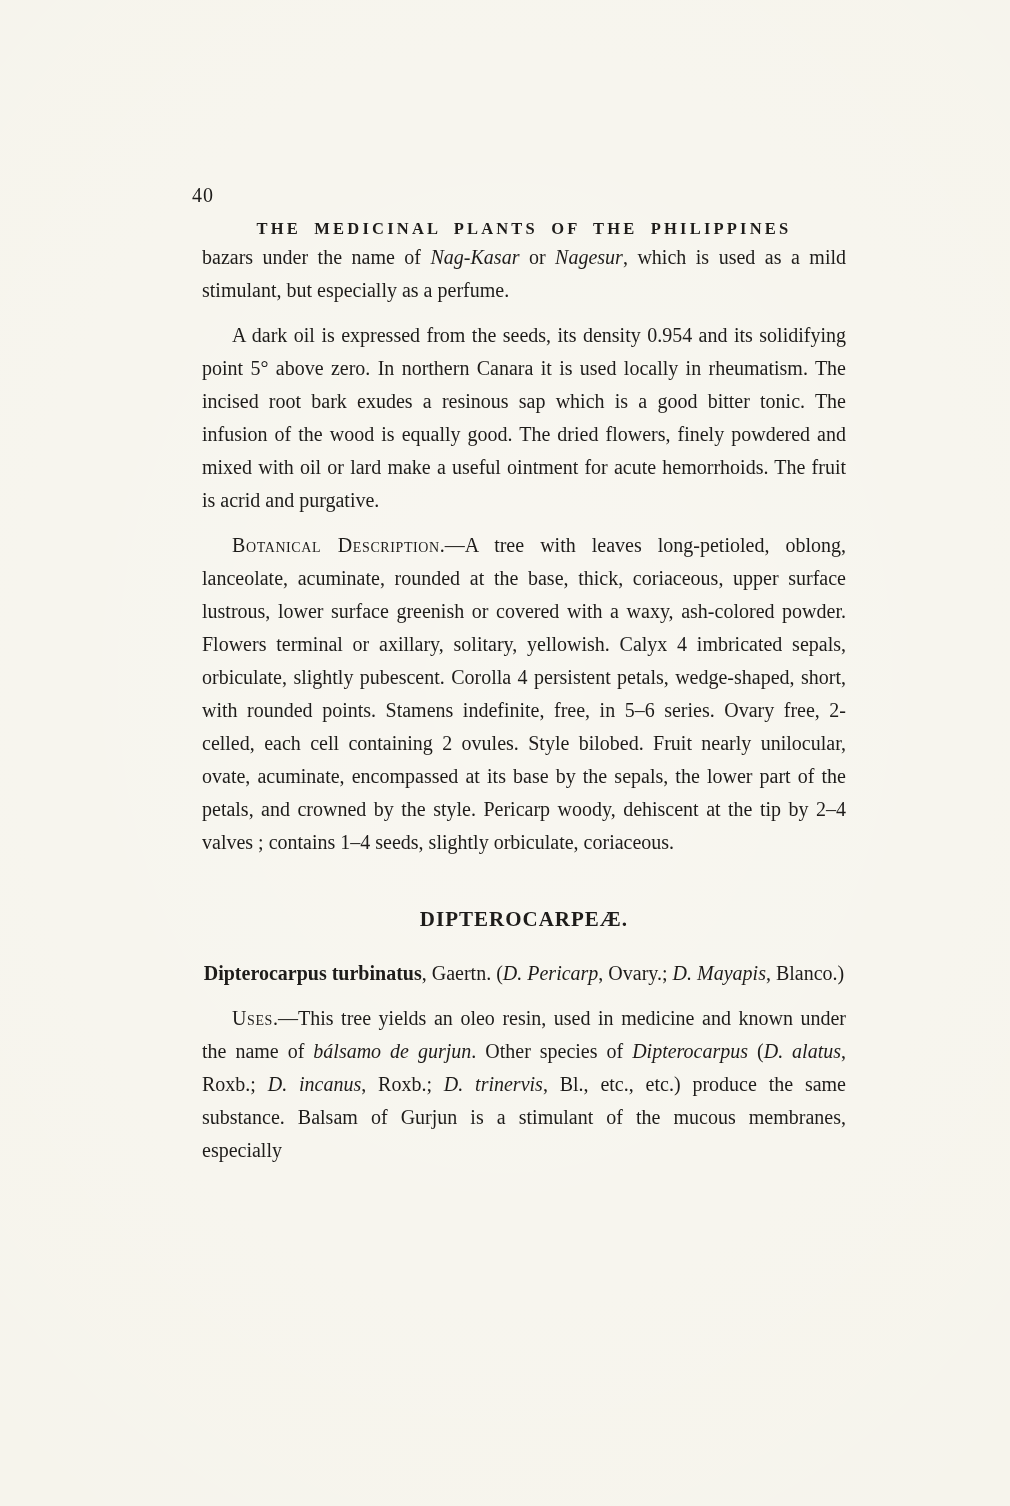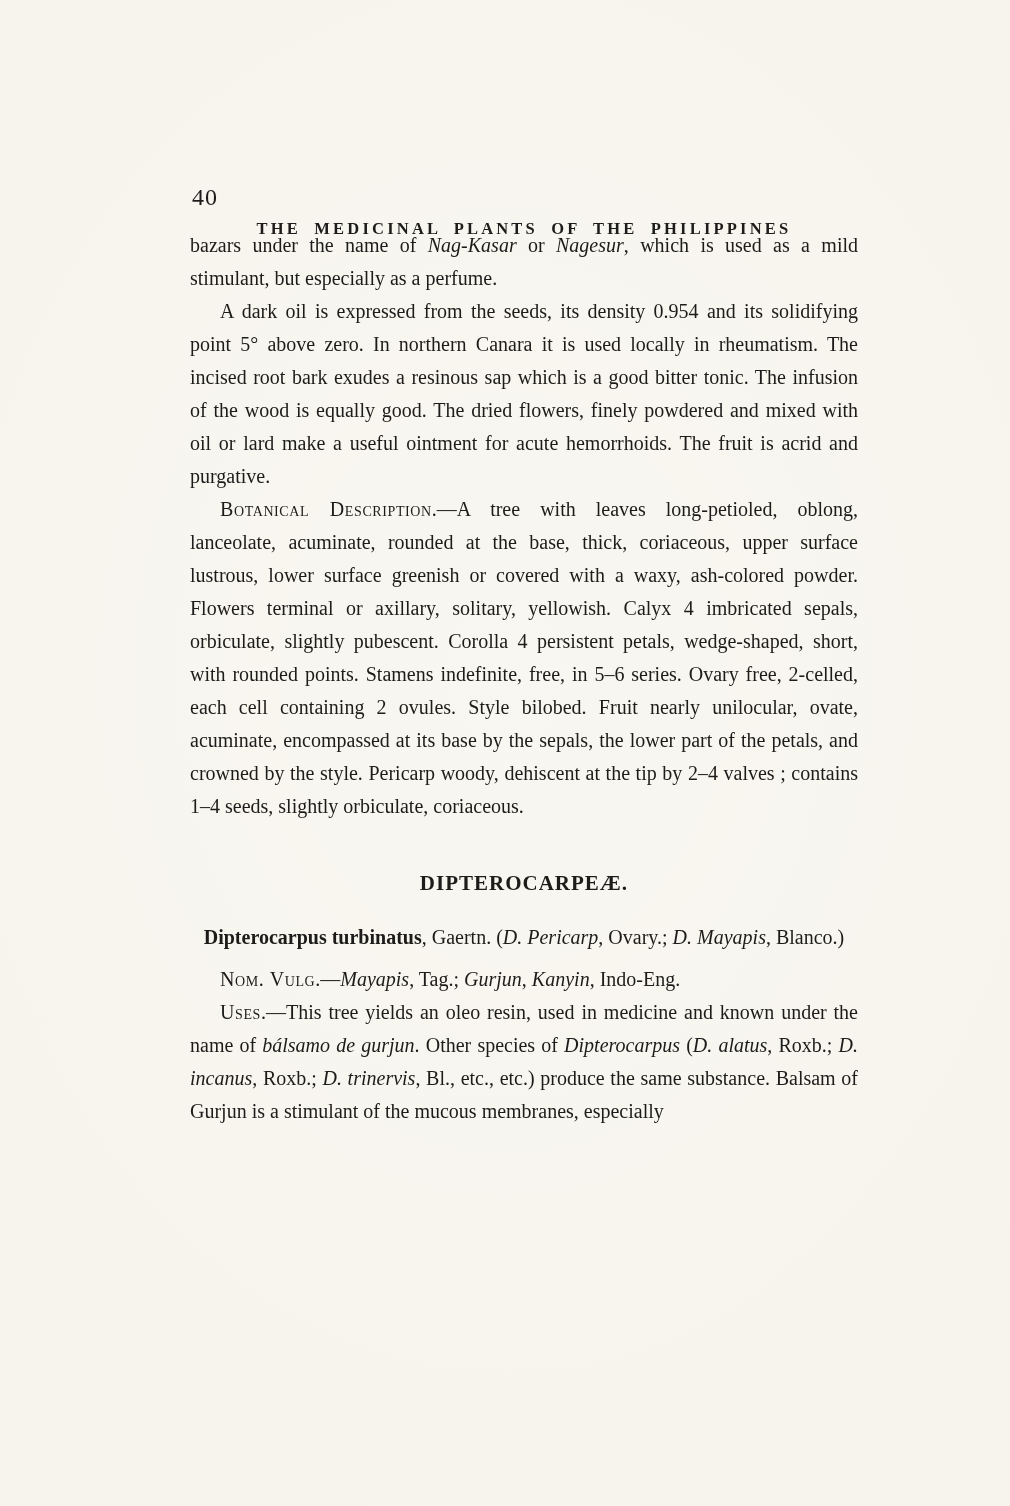--- a/index.html
+++ b/index.html
@@ -27,21 +27,21 @@
     position: absolute;
     top: 183px;
     left: 190px;
     width: 668px;
     height: 26px;
   }
   .page-number {
     position: absolute;
     left: 2px;
     top: 1px;
-    font-size: 24px;
+    font-size: 20px;
     letter-spacing: 1px;
     font-family: Liberation Serif, serif;
   }
   .running-title {
     display: block;
     text-align: center;
     font-size: 16.5px;
     font-weight: bold;
     letter-spacing: 3.2px;
     word-spacing: 6px;
@@ -52,21 +52,21 @@
   .text-block {
     position: absolute;
     top: 229px;
     left: 190px;
     width: 668px;
     font-size: 20px;
     line-height: 33px;
     text-align: justify;
   }
   .text-block p {
-    margin: 0;
+    margin: 12px;
   }
   p.indent {
     text-indent: 30px;
   }
   .i  { font-style: italic; }
   .b  { font-weight: bold; }
   .sc { font-variant: small-caps; letter-spacing: 0.6px; }
   .section-heading {
     text-align: center;
     text-align-last: center;
@@ -91,16 +91,15 @@
     <span class="page-number">40</span>
     <span class="running-title">THE MEDICINAL PLANTS OF THE PHILIPPINES</span>
   </header>
 
   <main class="text-block">
       <p class="para"><span>bazars under the name of </span><span class="i">Nag-Kasar</span><span> or </span><span class="i">Nagesur</span><span>, which is used as a mild stimulant, but especially as a perfume.</span></p>
       <p class="para indent"><span>A dark oil is expressed from the seeds, its density 0.954 and its solidifying point 5° above zero.  In northern Canara it is used locally in rheumatism.  The incised root bark exudes a resinous sap which is a good bitter tonic.  The infusion of the wood is equally good.  The dried flowers, finely powdered and mixed with oil or lard make a useful ointment for acute hemorrhoids.  The fruit is acrid and purgative.</span></p>
       <p class="para indent"><span class="sc">Botanical Description</span><span>.—A tree with leaves long-petioled, oblong, lanceolate, acuminate, rounded at the base, thick, coriaceous, upper surface lustrous, lower surface greenish or covered with a waxy, ash-colored powder.  Flowers terminal or axillary, solitary, yellowish.  Calyx 4 imbricated sepals, orbiculate, slightly pubescent.  Corolla 4 persistent petals, wedge-shaped, short, with rounded points.  Stamens indefinite, free, in 5–6 series.  Ovary free, 2-celled, each cell containing 2 ovules.  Style bilobed.  Fruit nearly unilocular, ovate, acuminate, encompassed at its base by the sepals, the lower part of the petals, and crowned by the style.  Pericarp woody, dehiscent at the tip by 2–4 valves ; contains 1–4 seeds, slightly orbiculate, coriaceous.</span></p>
       <p class="section-heading"><span>DIPTEROCARPEÆ.</span></p>
       <p class="species"><span class="b">Dipterocarpus turbinatus</span><span>, Gaertn.   (</span><span class="i">D. Pericarp</span><span>, Ovary.; </span><span class="i">D. Mayapis</span><span>, Blanco.)</span></p>
-      <p class="para indent"><span class="sc">Nom. Vulg</span><span>.—</span><span class="i">Mayapis</span><span>, Tag.; </span><span class="i">Gurjun</span><span>, </span><span class="i">Kanyin</span><span>, Indo-Eng.</span></p>
       <p class="para indent"><span class="sc">Uses</span><span>.—This tree yields an oleo resin, used in medicine and known under the name of </span><span class="i">bálsamo de gurjun</span><span>.  Other species of </span><span class="i">Dipterocarpus</span><span> (</span><span class="i">D. alatus</span><span>, Roxb.; </span><span class="i">D. incanus</span><span>, Roxb.; </span><span class="i">D. trinervis</span><span>, Bl., etc., etc.) produce the same substance.  Balsam of Gurjun is a stimulant of the mucous membranes, especially</span></p>
     </main>
 </div>
 
 </body></html>

